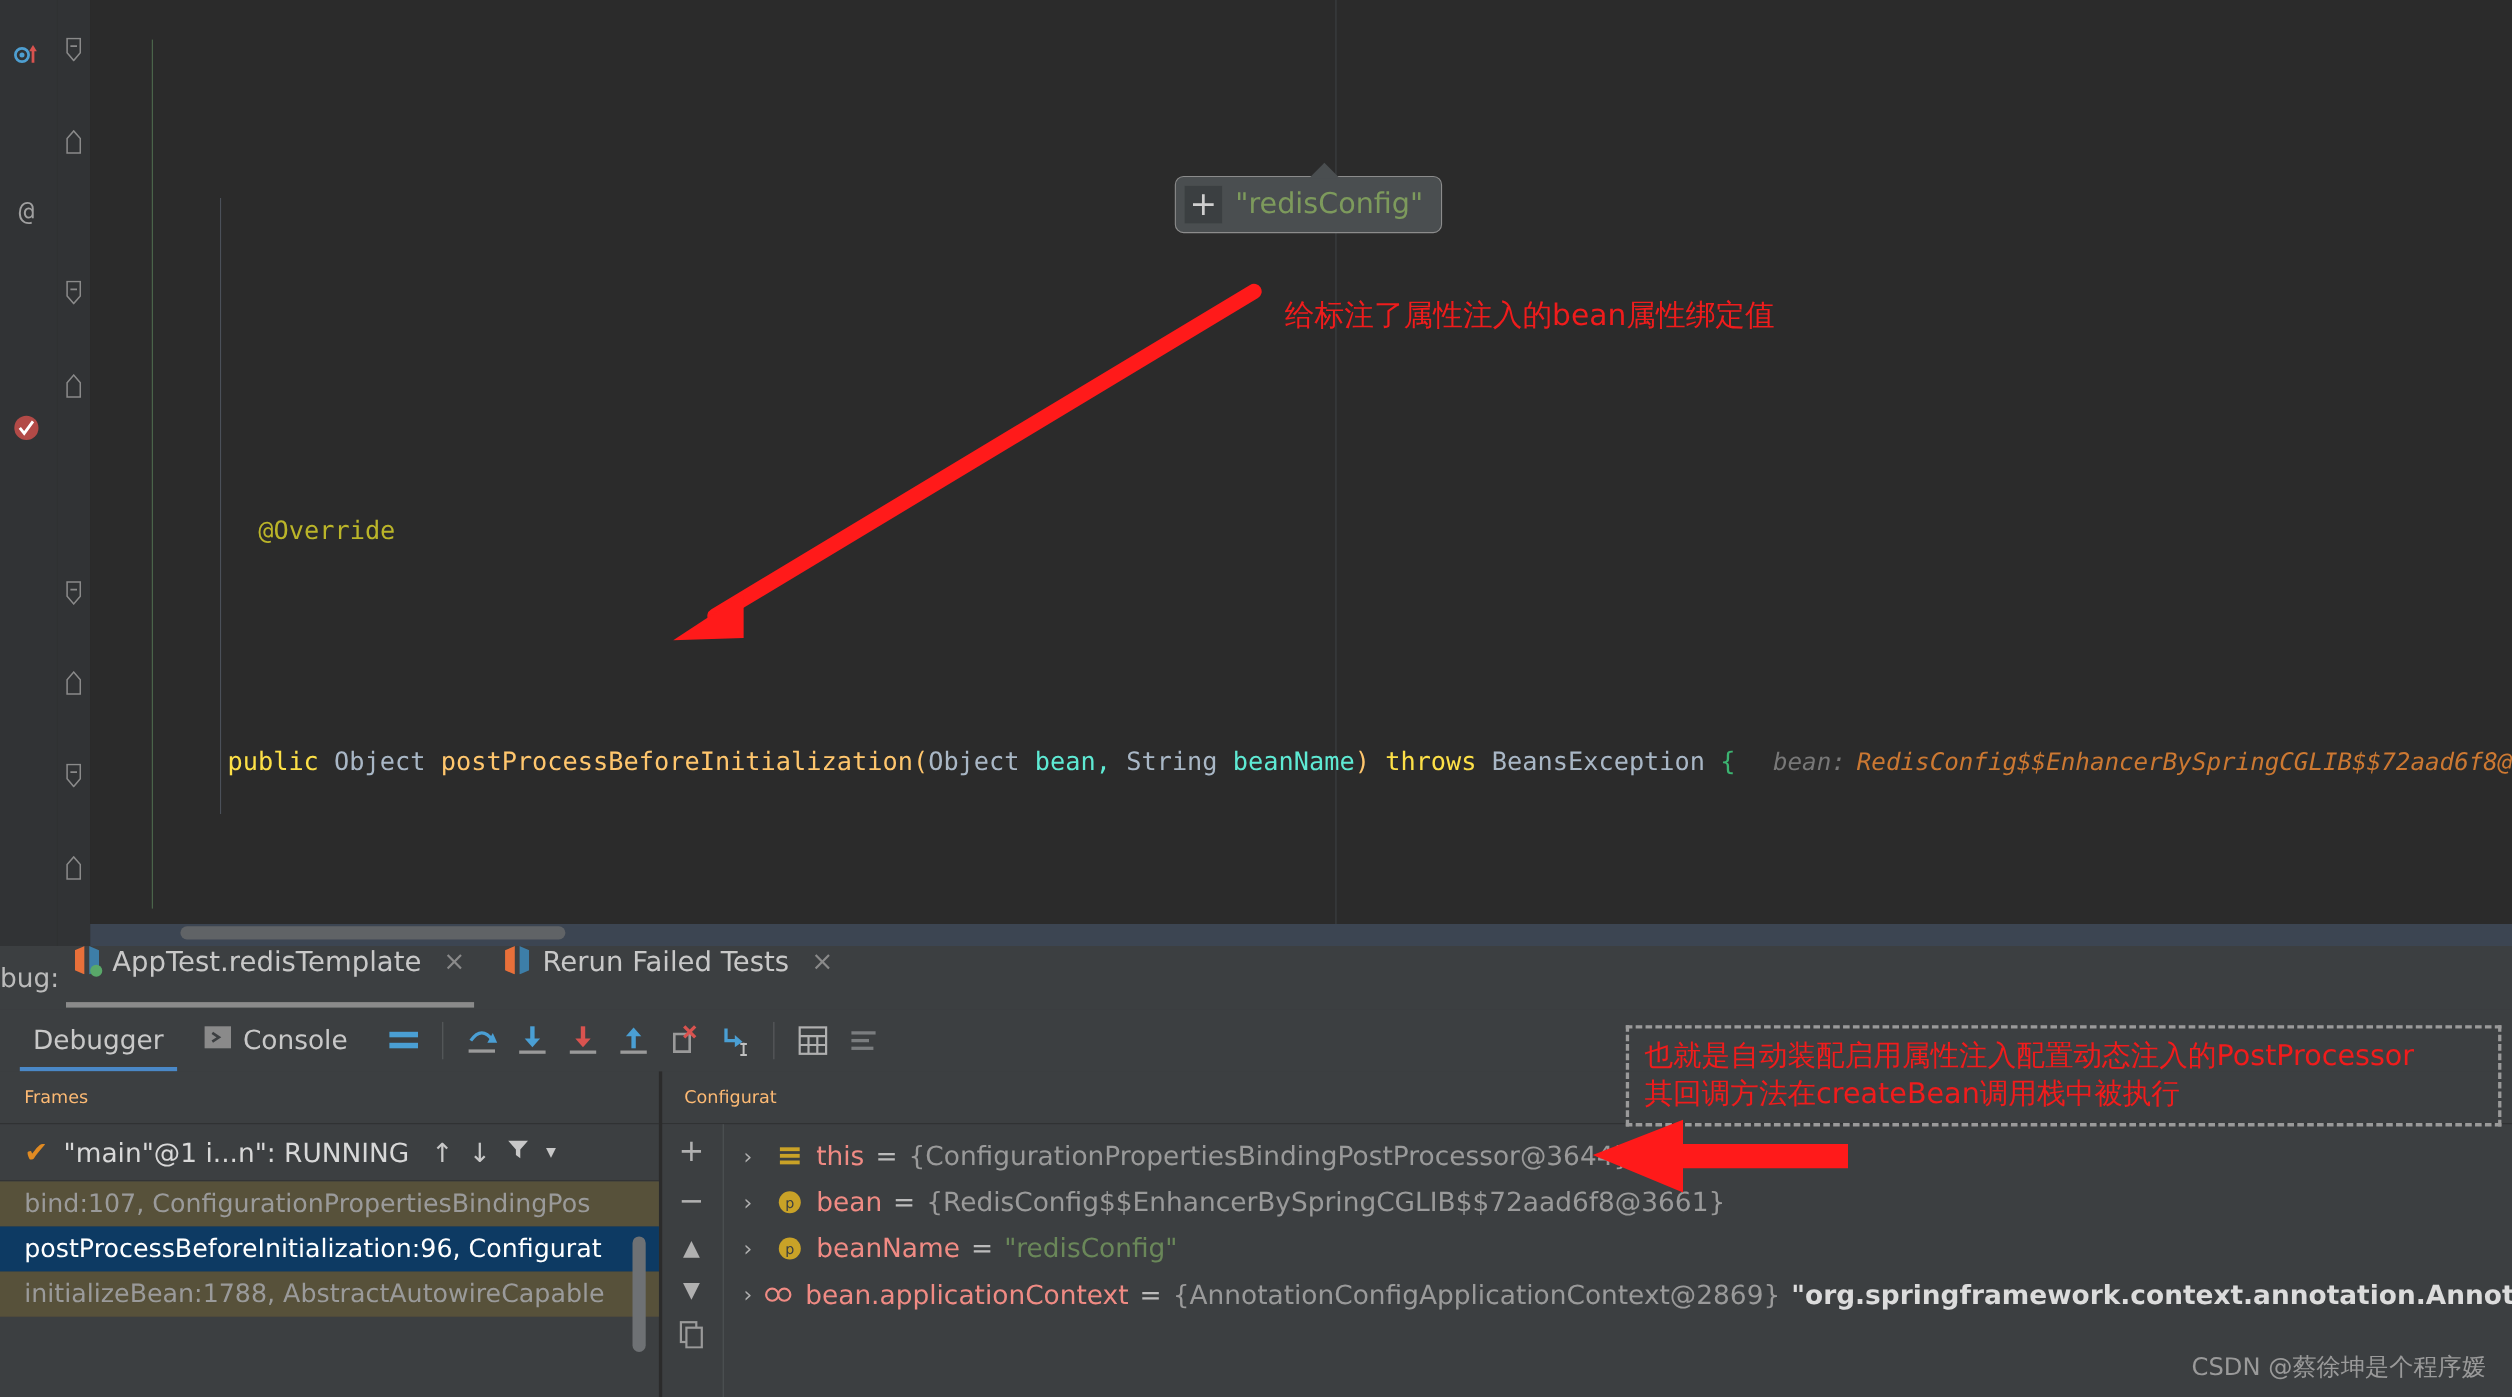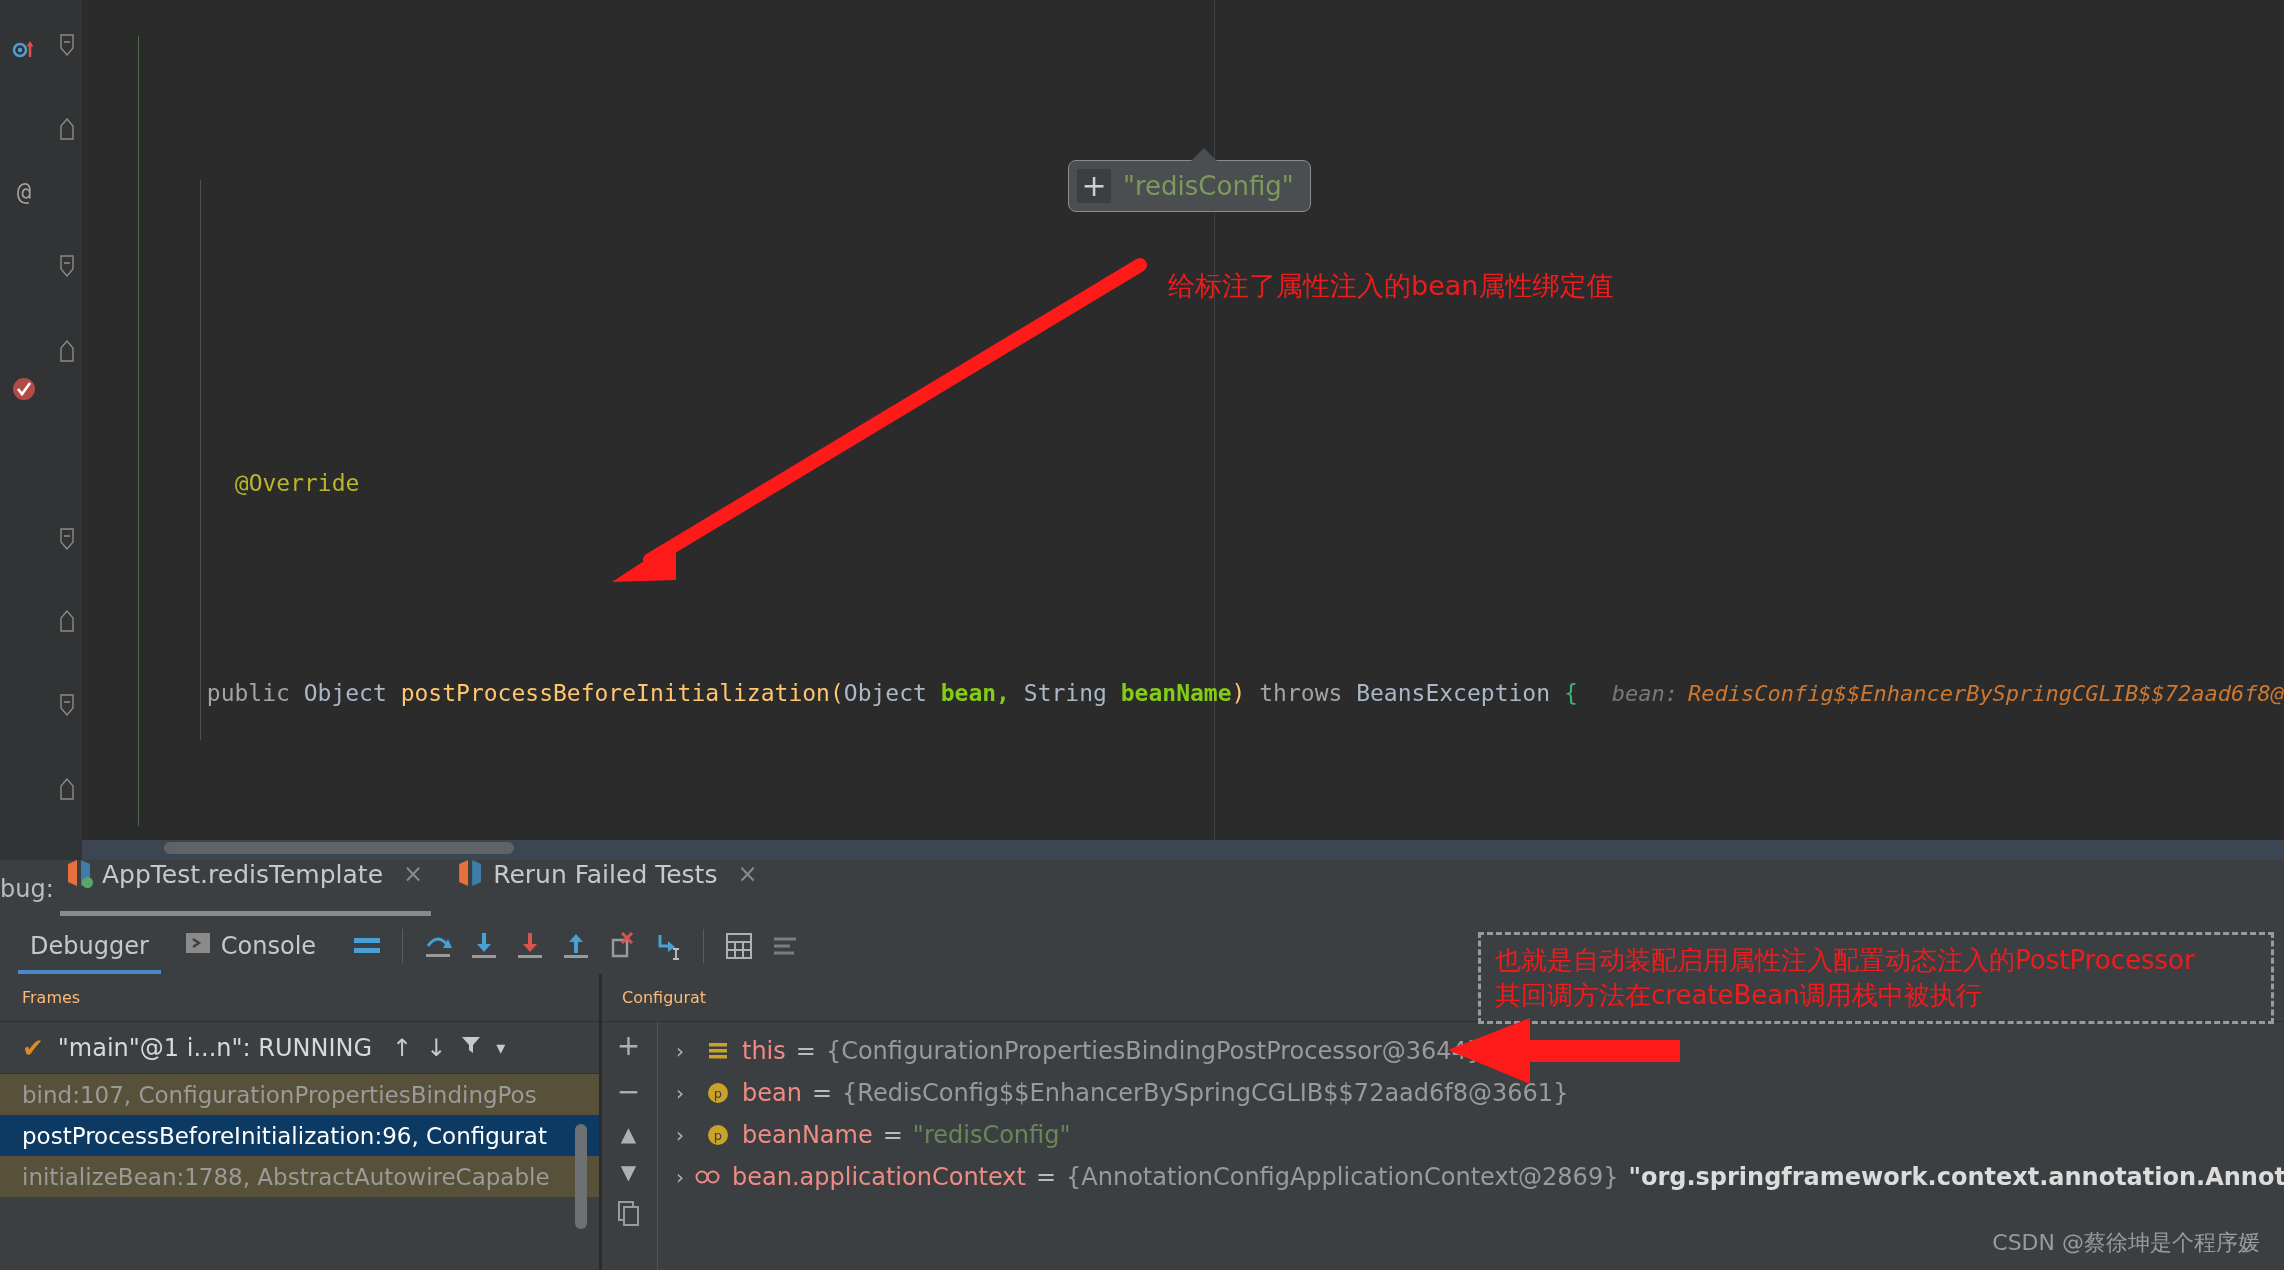--- a/index.html
+++ b/index.html
@@ -41,28 +41,28 @@
     white-space: pre;
     color: #a9b7c6;
   }
   .code-line {
     position: relative; height: 42px; padding-left: 14px;
     white-space: pre; overflow: visible;
   }
   .line-hl-exec   { background: #3c4552; }
 
   
-  .kw      { color: #a3a3a3; }
+  .kw      { color: #fde047; }
   .anno    { color: #bbb529; }
   .type    { color: #a9b7c6; }
   .mname   { color: #ffc66d; }
   .fld     { color: #9876aa; }
   .paren-y { color: #ffc66d; }
   .paren-g { color: #3cb371; }
-  .plain   { color: #84cc16; font-weight: bold; }
+  .plain   { color: #5eead4; }
   .ident   { color: #a9b7c6; }
 
   
   .hint-label {
     color: #787878; font-style: italic; font-size: 22px;
   }
   .hint-val {
     color: #cc7832; font-style: italic; font-size: 22px;
   }
   .hint-val-dim {

